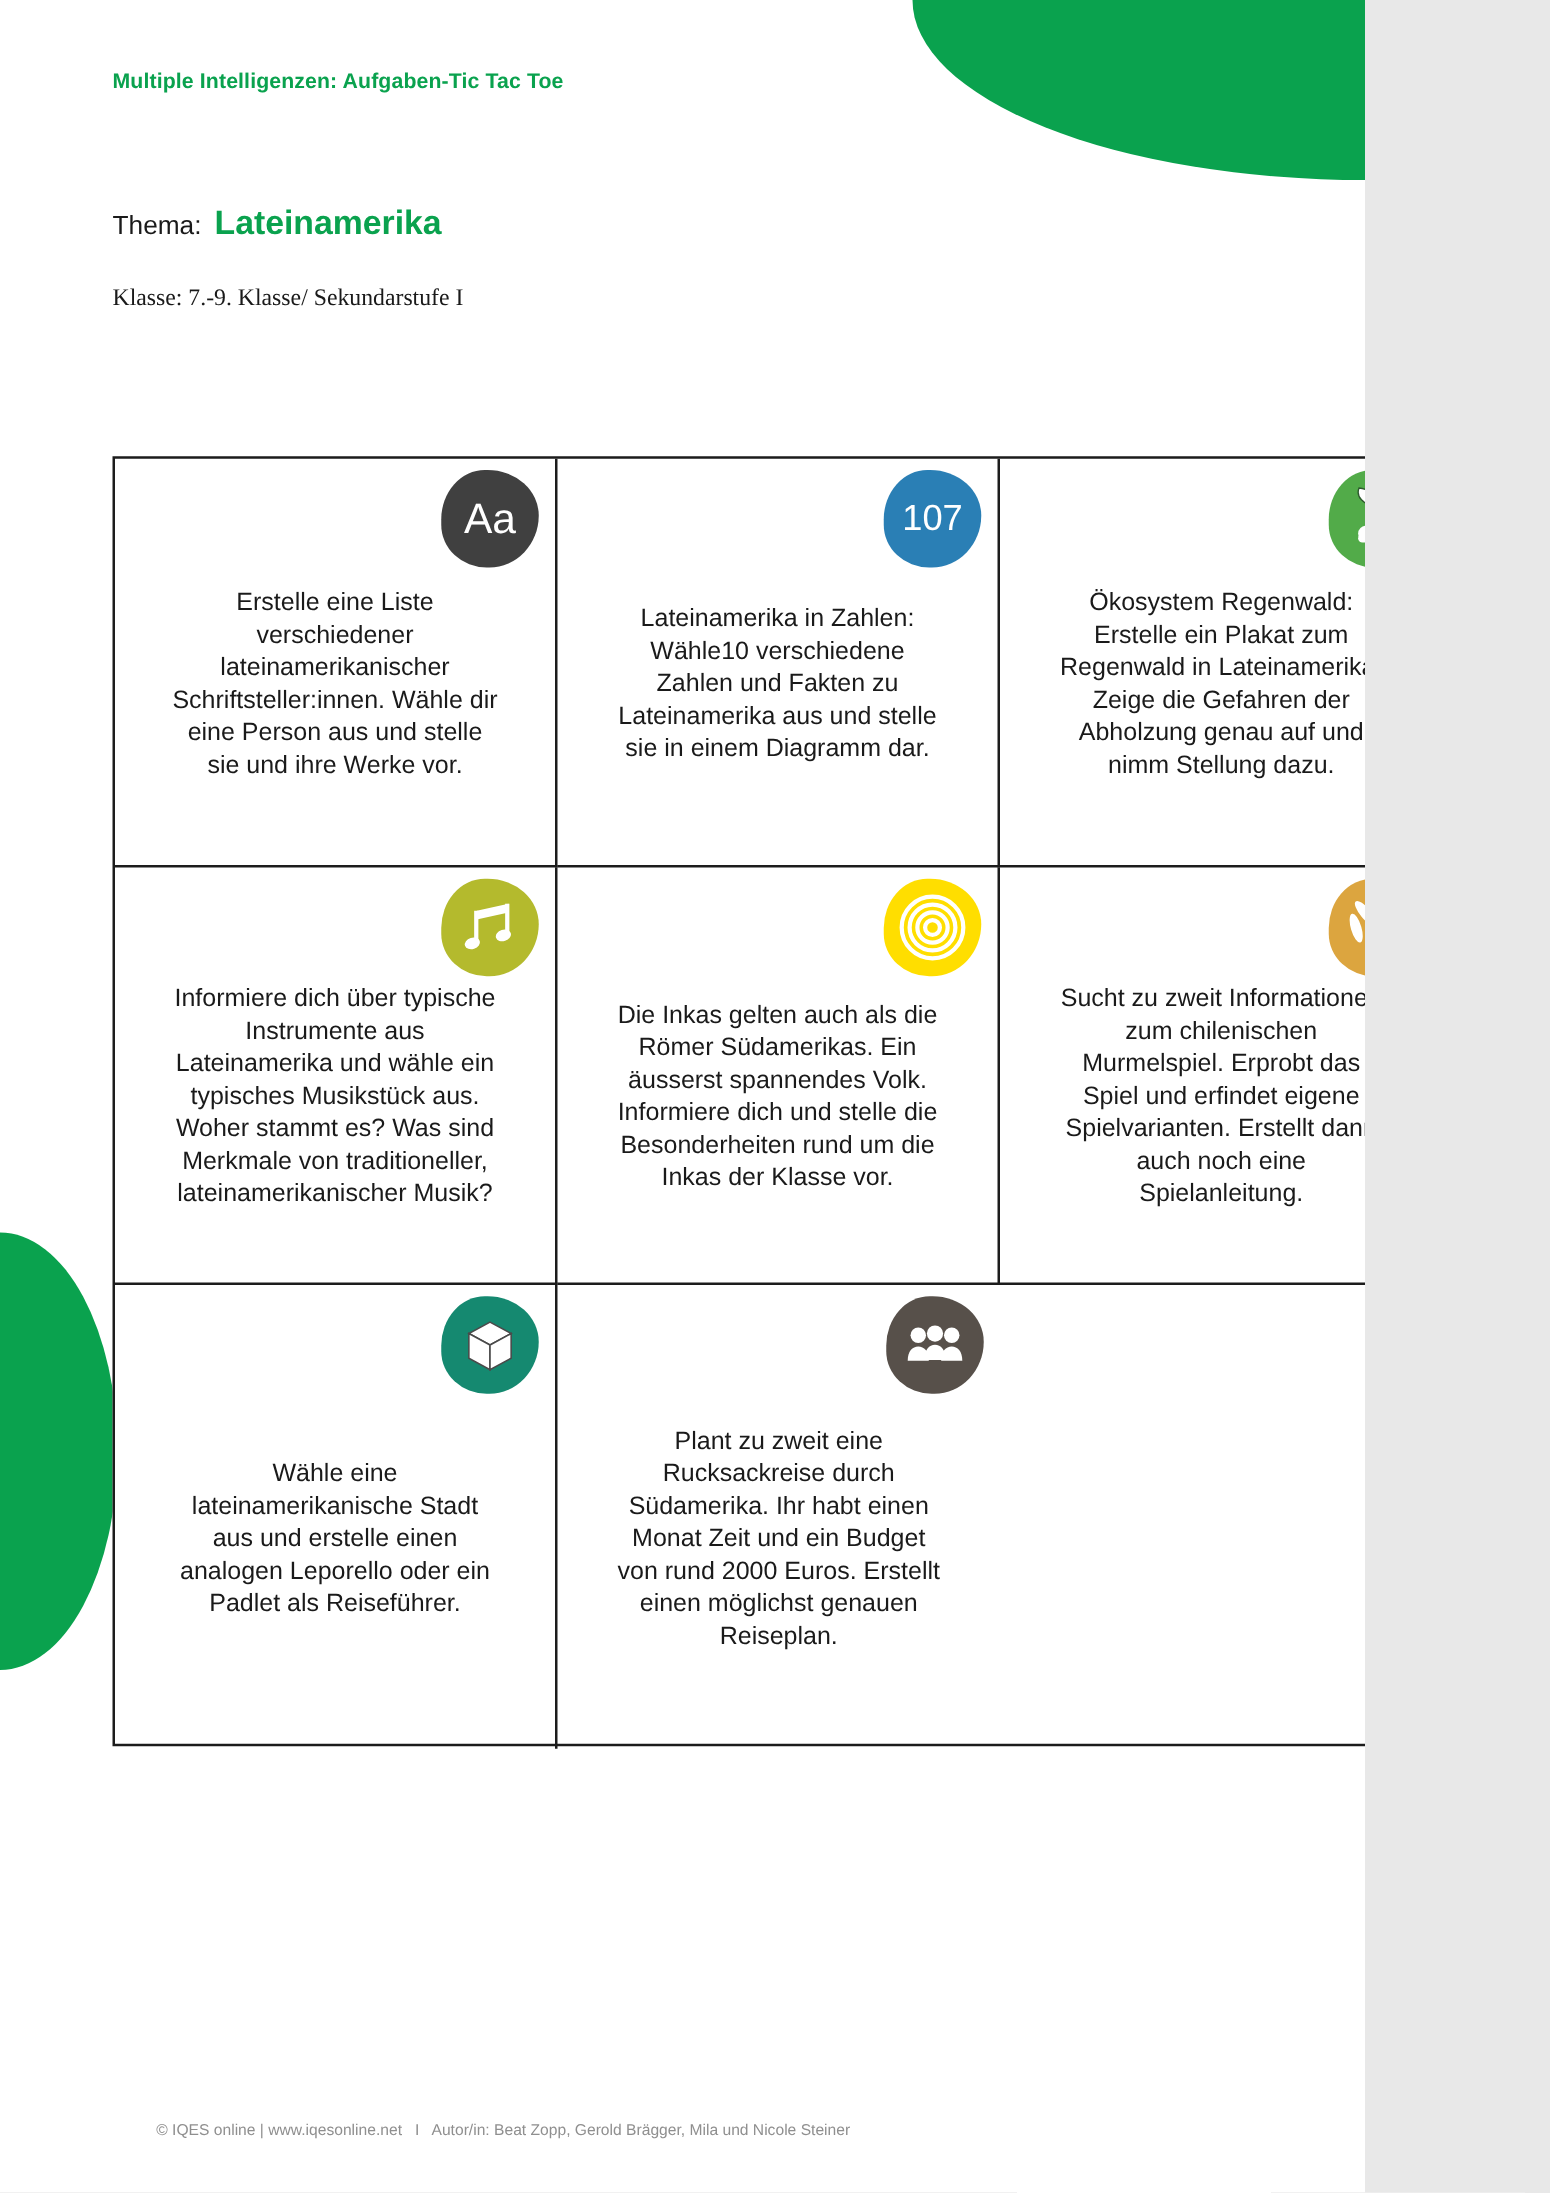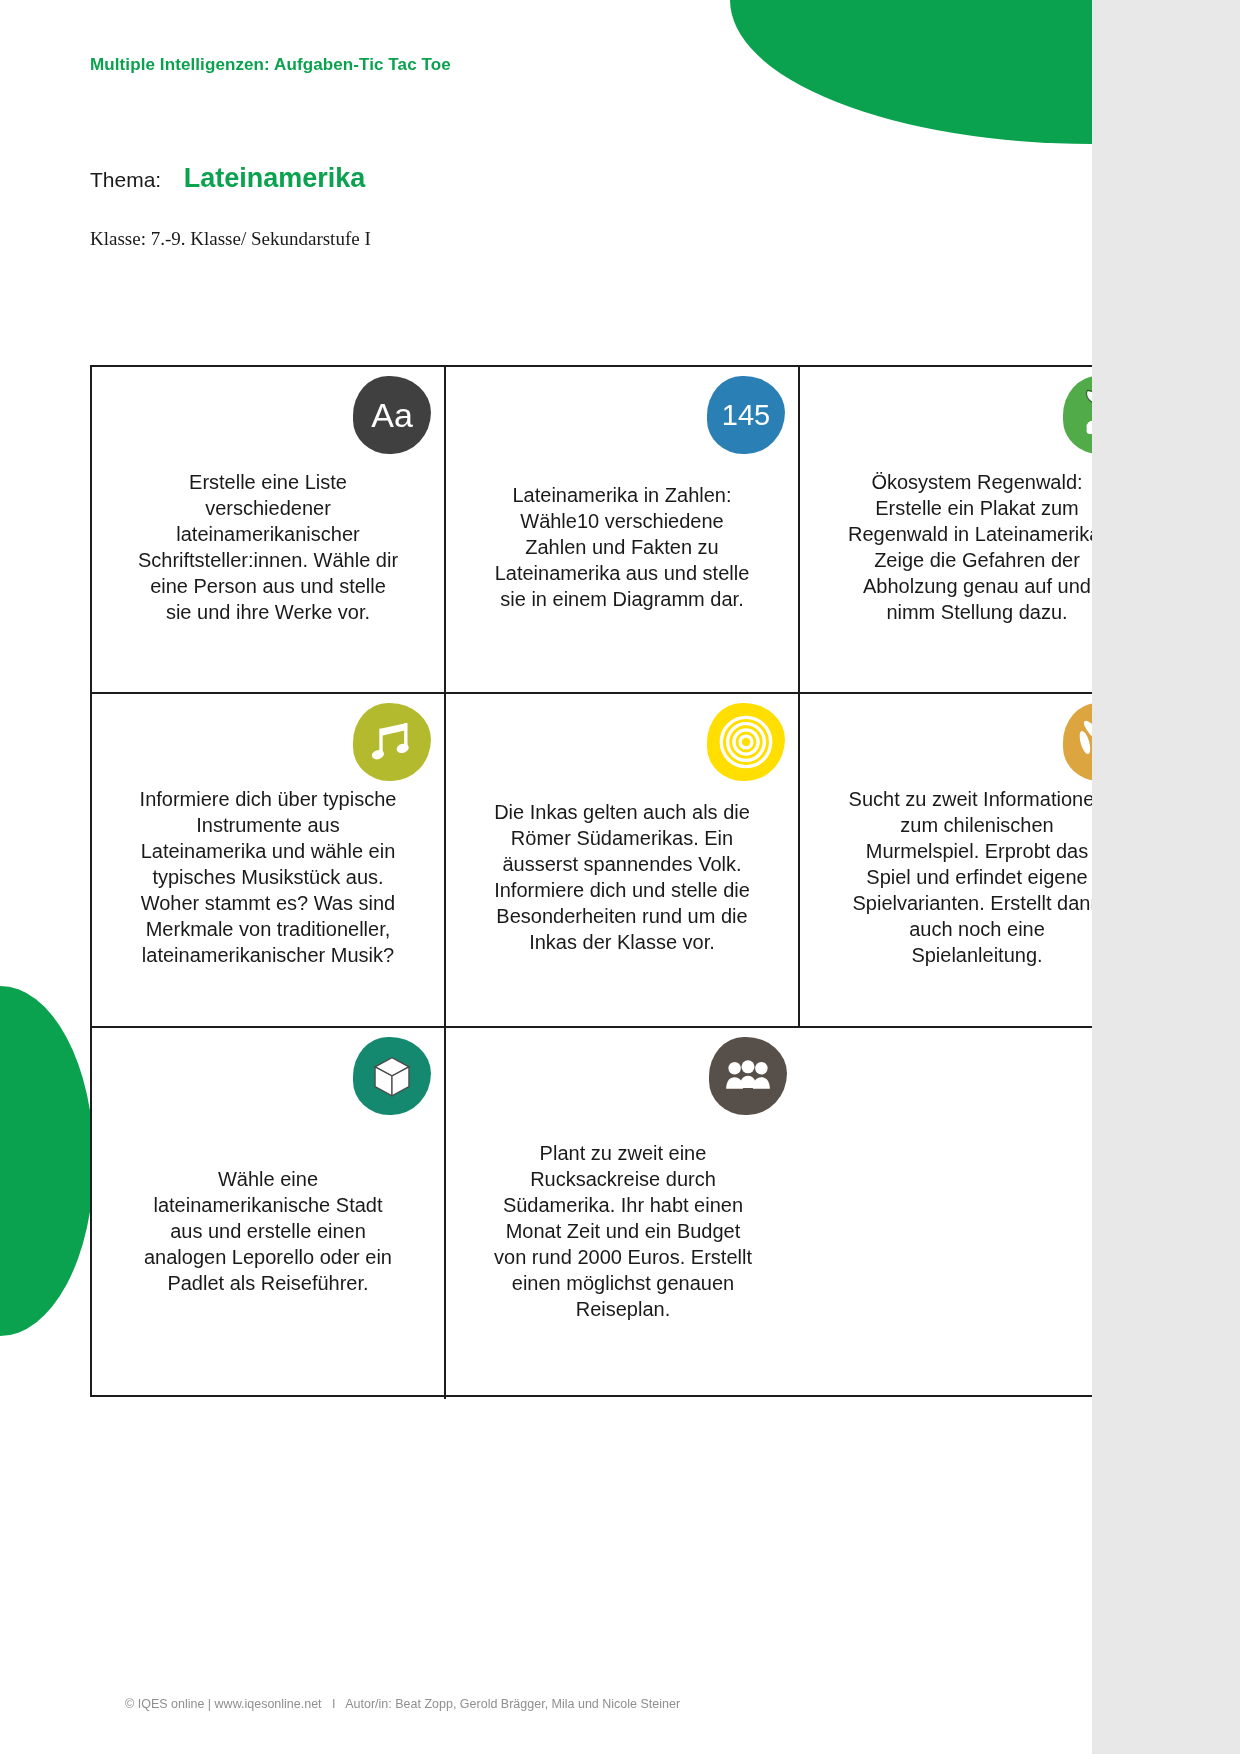--- a/index.html
+++ b/index.html
@@ -27,21 +27,21 @@
     z-index:0;
   }
   
   .doc-header{
     position:absolute;left:90px;top:55px;
     font-size:17px;font-weight:bold;color:var(--green);
     letter-spacing:.1px;
   }
   .thema-line{position:absolute;left:90px;top:163px;}
   .thema-label{font-size:21px;color:#1a1a1a;}
-  .thema-value{font-size:27px;font-weight:bold;color:var(--green);margin-left:18px;}
+  .thema-value{font-size:27px;font-weight:bold;color:var(--green);margin-left:6px;}
   .klasse-line{position:absolute;left:90px;top:228px;font-size:19px;font-family:Liberation Serif, serif;}
   
   .ttt-grid{
     position:absolute;left:90px;top:365px;
     width:1062px;height:1032px;
     display:grid;
     grid-template-columns:354px 354px 354px;
     grid-template-rows:327px 334px 371px;
     border:2px solid #1c1c1c;
     box-sizing:border-box;
@@ -106,21 +106,21 @@
       <div class="cell-text">Erstelle eine Liste
 verschiedener
 lateinamerikanischer
 Schriftsteller:innen. Wähle dir
 eine Person aus und stelle
 sie und ihre Werke vor.</div>
     </div>
 
     <div class="cell row1 col2">
       <div class="icon-badge num" style="background:#2a7fb5;">
-        <span>145</span>
+        <span>107</span>
       </div>
       <div class="cell-text">Lateinamerika in Zahlen:
 Wähle10 verschiedene
 Zahlen und Fakten zu
 Lateinamerika aus und stelle
 sie in einem Diagramm dar.</div>
     </div>
 
     <div class="cell row1 col3">
       <div class="icon-badge" style="background:#52ab49;">

